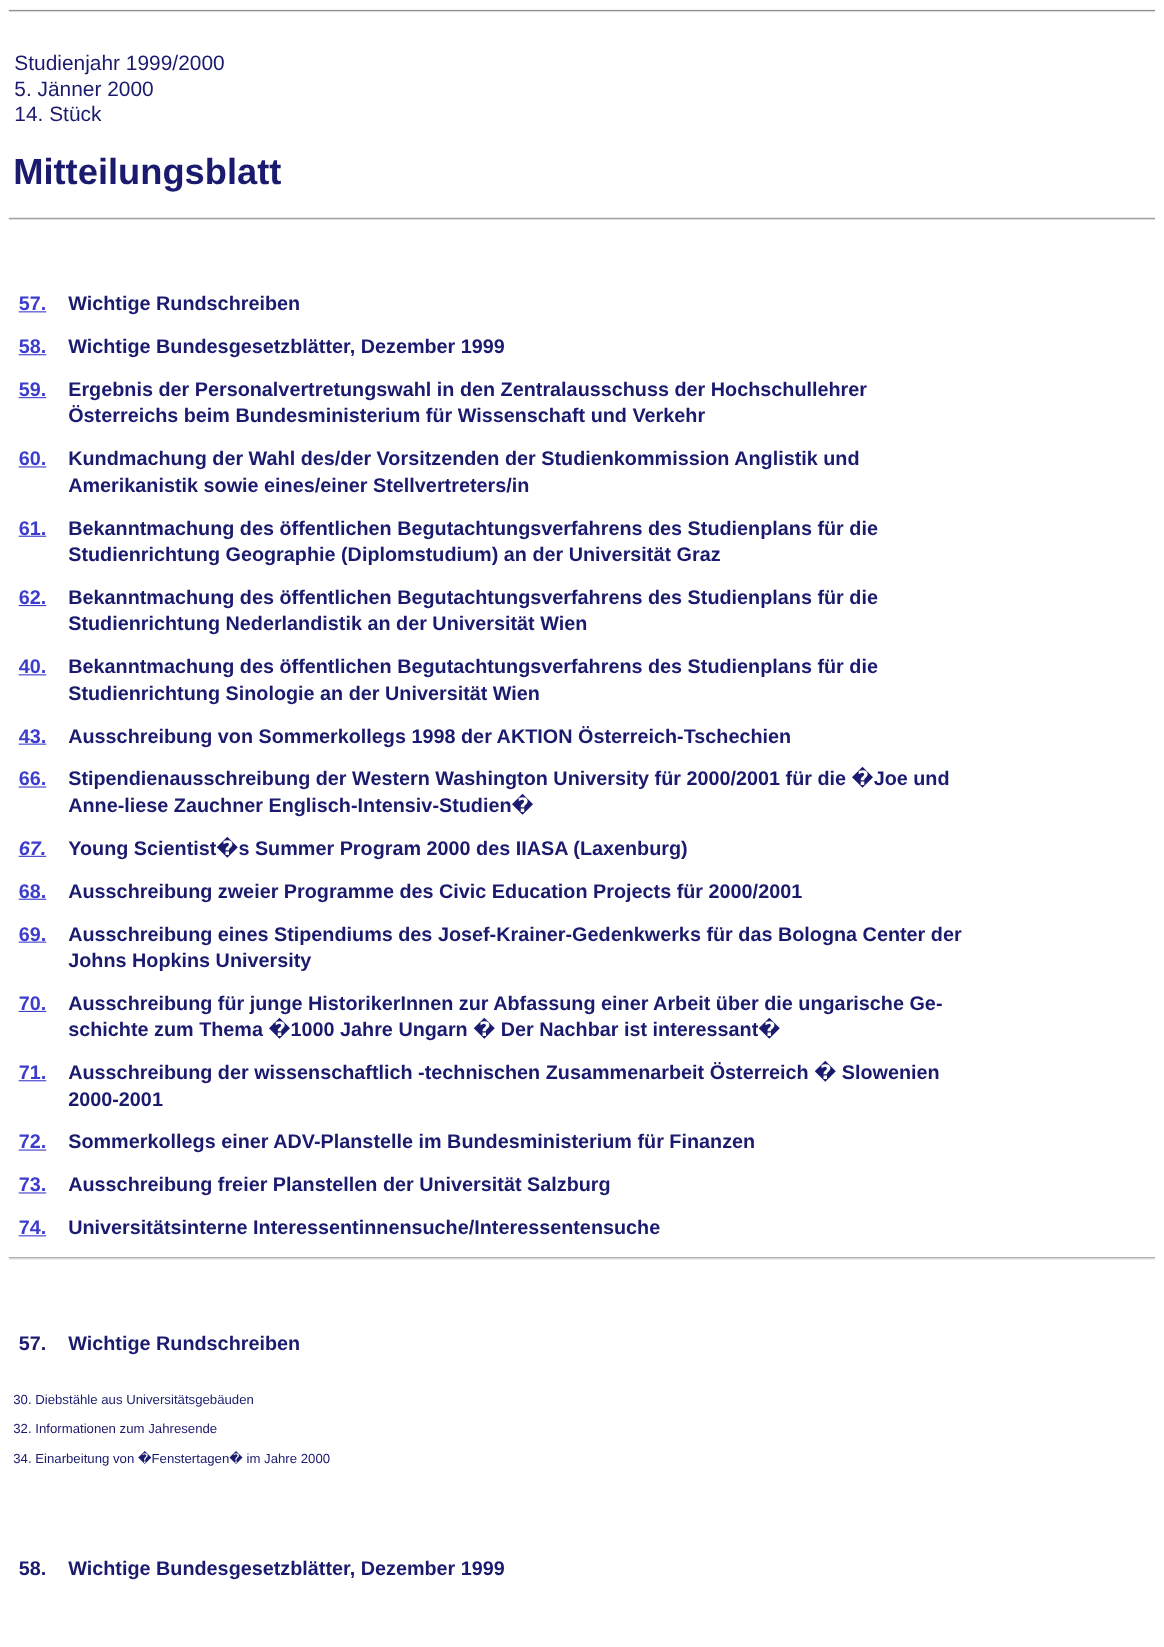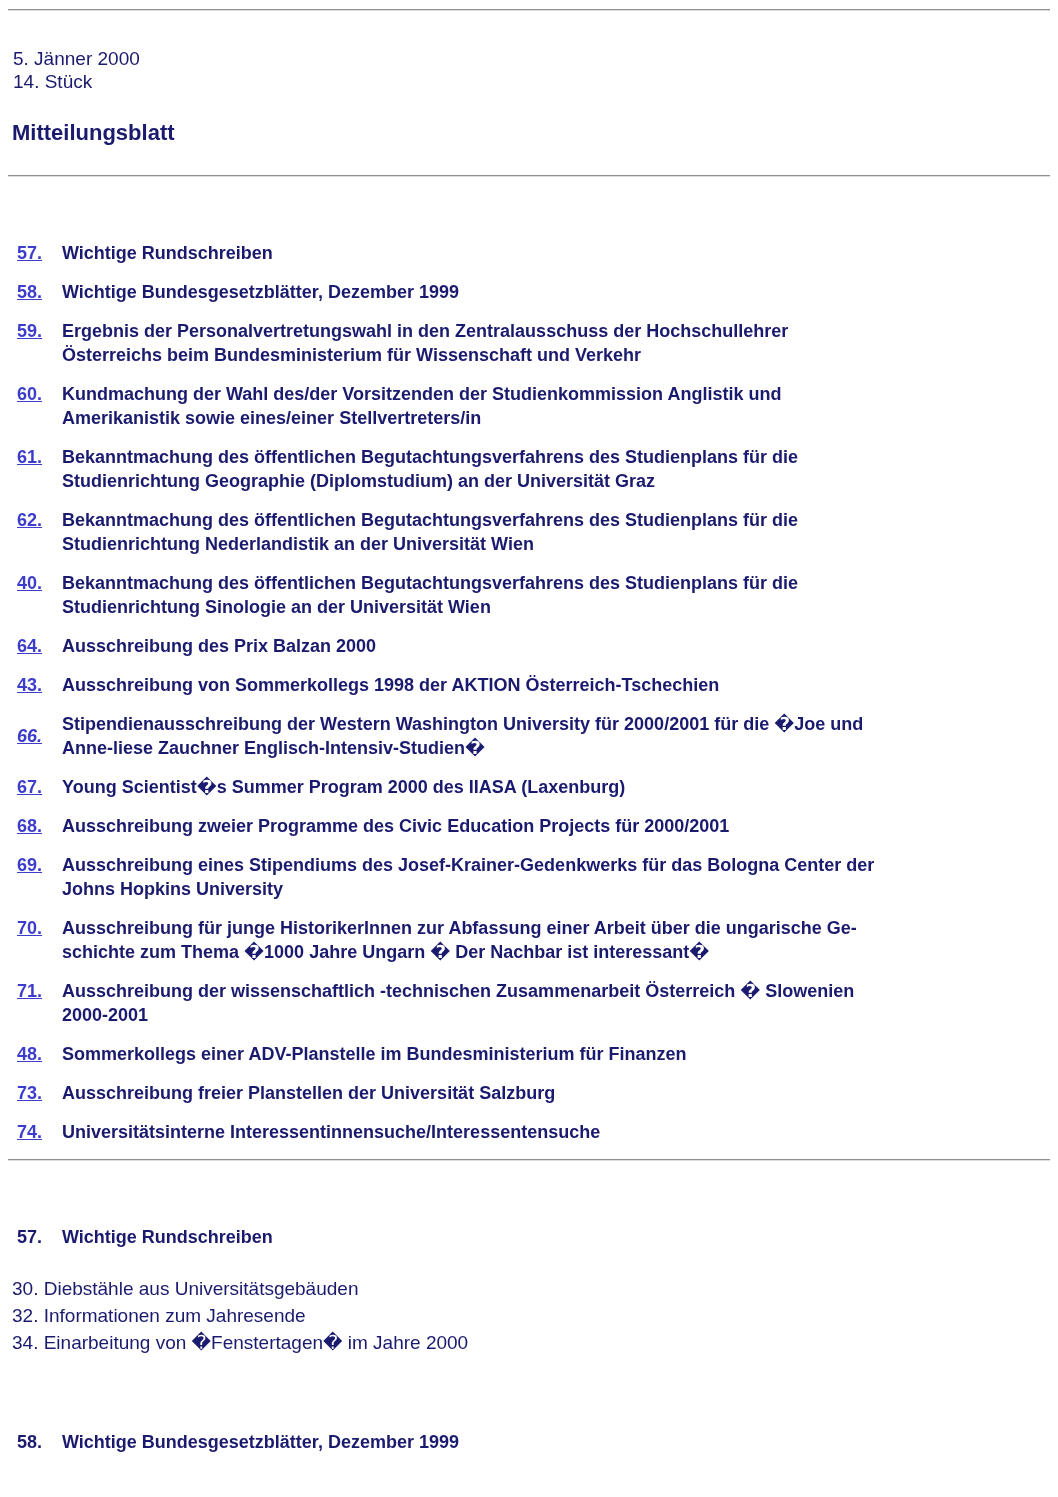--- a/index.html
+++ b/index.html
@@ -29,21 +29,21 @@
   hr.rule-toc-end { margin-top: 10px; }
 
   .masthead {
     margin: 36px 0 0 13px;
     font-size: 19px;
     line-height: 23px;
     font-weight: normal;
   }
   .doc-title {
     margin: 23px 0 0 12px;
-    font-size: 22px;
+    font-size: 33px;
     line-height: 34px;
     font-weight: bold;
   }
 
   .toc {
     margin-top: 64px;
   }
   .toc-row {
     display: flex;
     align-items: flex-start;
@@ -76,34 +76,35 @@
     font-size: 18px;
     line-height: 21px;
     font-weight: bold;
   }
   .sec-num {
     flex: 0 0 45px;
     width: 45px;
   }
   .section-body {
     margin: 27px 4px 0 12px;
-    font-size: 19px;
+    font-size: 12px;
     line-height: 27px;
     font-weight: normal;
   }
   .section-58 { margin-top: 76px; }
 </style>
 </head>
 <body>
 
 <div class="page">
 
   <hr class="rule rule-top">
 
   <div class="masthead">
+    <div class="mast-line">Studienjahr 1999/2000</div>
     <div class="mast-line">5. Jänner 2000</div>
     <div class="mast-line">14. Stück</div>
   </div>
 
   <h1 class="doc-title">Mitteilungsblatt</h1>
 
   <hr class="rule rule-after-title">
 
   <div class="toc">
       <div class="toc-row">
@@ -133,24 +134,20 @@
     <a class="toc-num" href="#">62.</a>
     <div class="toc-text">Bekanntmachung des öffentlichen Begutachtungsverfahrens des Studienplans für die
 Studienrichtung Nederlandistik an der Universität Wien</div>
   </div>
       <div class="toc-row">
     <a class="toc-num" href="#">40.</a>
     <div class="toc-text">Bekanntmachung des öffentlichen Begutachtungsverfahrens des Studienplans für die
 Studienrichtung Sinologie an der Universität Wien</div>
   </div>
       <div class="toc-row">
-    <a class="toc-num" href="#">64.</a>
-    <div class="toc-text">Ausschreibung des Prix Balzan 2000</div>
-  </div>
-      <div class="toc-row">
     <a class="toc-num" href="#">43.</a>
     <div class="toc-text">Ausschreibung von Sommerkollegs 1998 der AKTION Österreich-Tschechien</div>
   </div>
       <div class="toc-row">
     <a class="toc-num" href="#">66.</a>
     <div class="toc-text">Stipendienausschreibung der Western Washington University für 2000/2001 für die �Joe und
 Anne-liese Zauchner Englisch-Intensiv-Studien�</div>
   </div>
       <div class="toc-row">
     <a class="toc-num" href="#">67.</a>
@@ -169,21 +166,21 @@
     <a class="toc-num" href="#">70.</a>
     <div class="toc-text">Ausschreibung für junge HistorikerInnen zur Abfassung einer Arbeit über die ungarische Ge-
 schichte zum Thema �1000 Jahre Ungarn � Der Nachbar ist interessant�</div>
   </div>
       <div class="toc-row">
     <a class="toc-num" href="#">71.</a>
     <div class="toc-text">Ausschreibung der wissenschaftlich -technischen Zusammenarbeit Österreich � Slowenien
 2000-2001</div>
   </div>
       <div class="toc-row">
-    <a class="toc-num" href="#">48.</a>
+    <a class="toc-num" href="#">72.</a>
     <div class="toc-text">Sommerkollegs einer ADV-Planstelle im Bundesministerium für Finanzen</div>
   </div>
       <div class="toc-row">
     <a class="toc-num" href="#">73.</a>
     <div class="toc-text">Ausschreibung freier Planstellen der Universität Salzburg</div>
   </div>
       <div class="toc-row">
     <a class="toc-num" href="#">74.</a>
     <div class="toc-text">Universitätsinterne Interessentinnensuche/Interessentensuche</div>
   </div>

